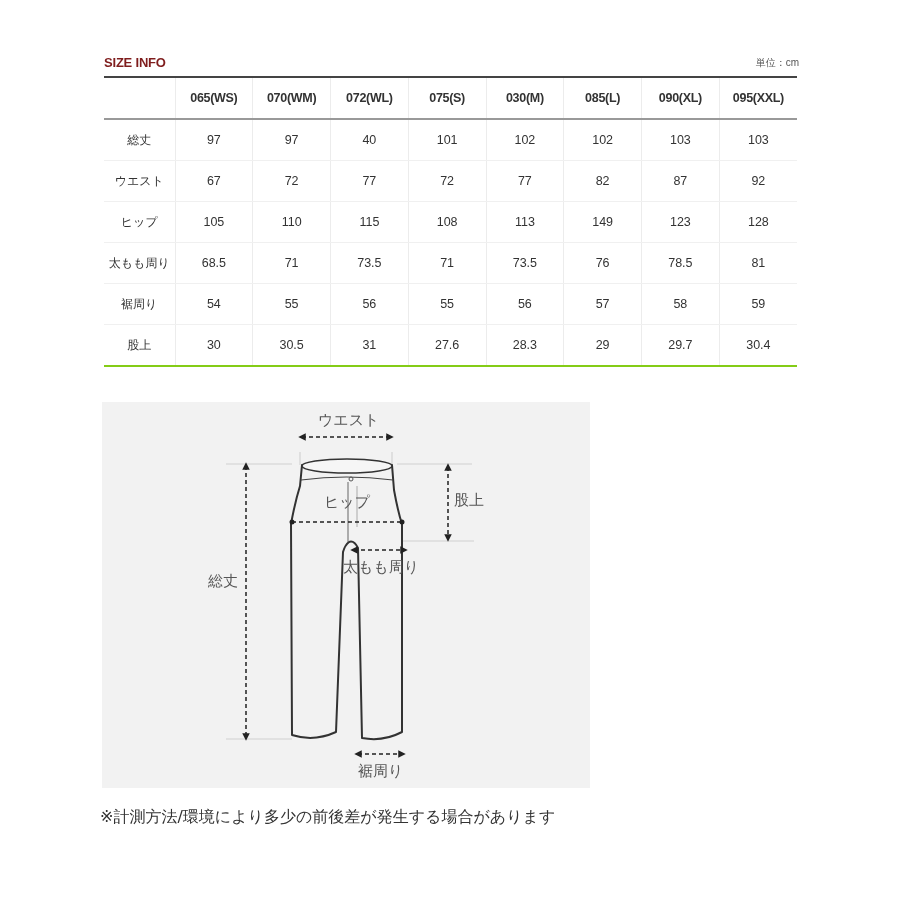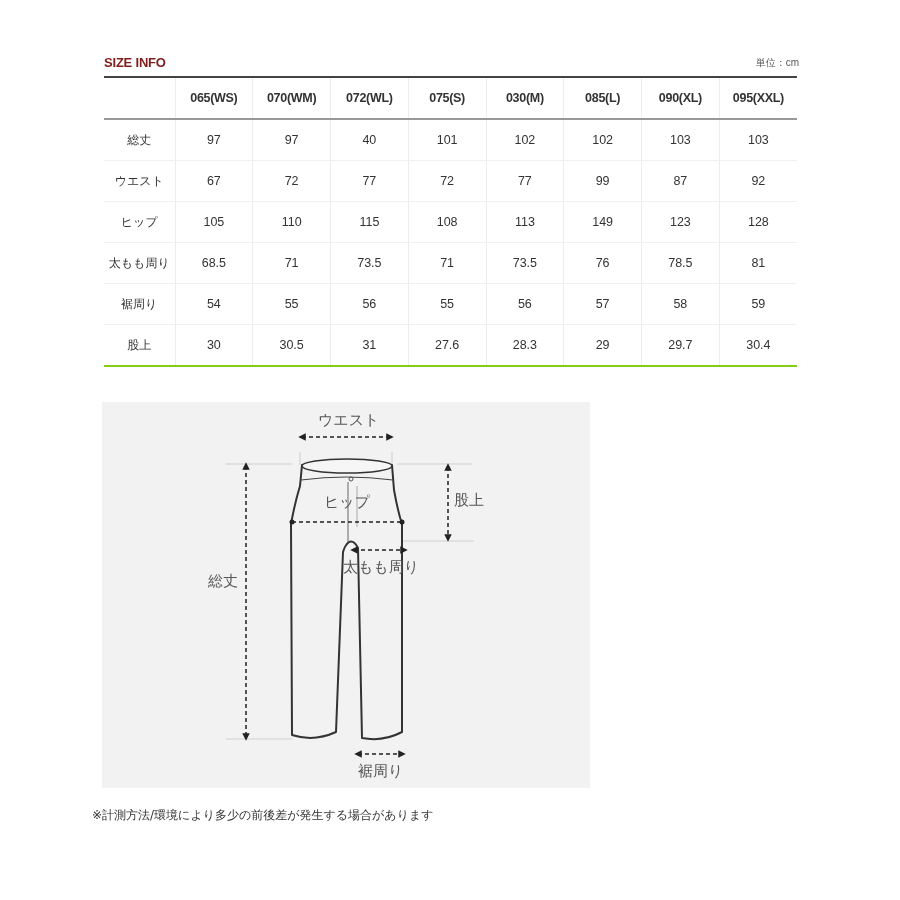--- a/index.html
+++ b/index.html
@@ -88,23 +88,23 @@
   }
   .diagram .dlabel {
     position: absolute;
     font-size: 15px;
     color: #555;
     font-family: "DejaVu Sans", sans-serif;
     white-space: nowrap;
   }
   .note {
     position: absolute;
-    left: 92px;
+    left: 100px;
     top: 807px;
-    font-size: 12px;
+    font-size: 16px;
     color: #333;
     font-family: "DejaVu Sans", sans-serif;
   }
 </style>
 </head>
 <body>
 
 <div class="size-title">SIZE INFO</div>
 <div class="unit-label">単位：cm</div>
 
@@ -145,21 +145,21 @@
       <td>103</td>
       <td>103</td>
     </tr>
     <tr>
       <td class="row-label">ウエスト</td>
       <td>67</td>
       <td>72</td>
       <td>77</td>
       <td>72</td>
       <td>77</td>
-      <td>99</td>
+      <td>82</td>
       <td>87</td>
       <td>92</td>
     </tr>
     <tr>
       <td class="row-label">ヒップ</td>
       <td>105</td>
       <td>110</td>
       <td>115</td>
       <td>108</td>
       <td>113</td>

